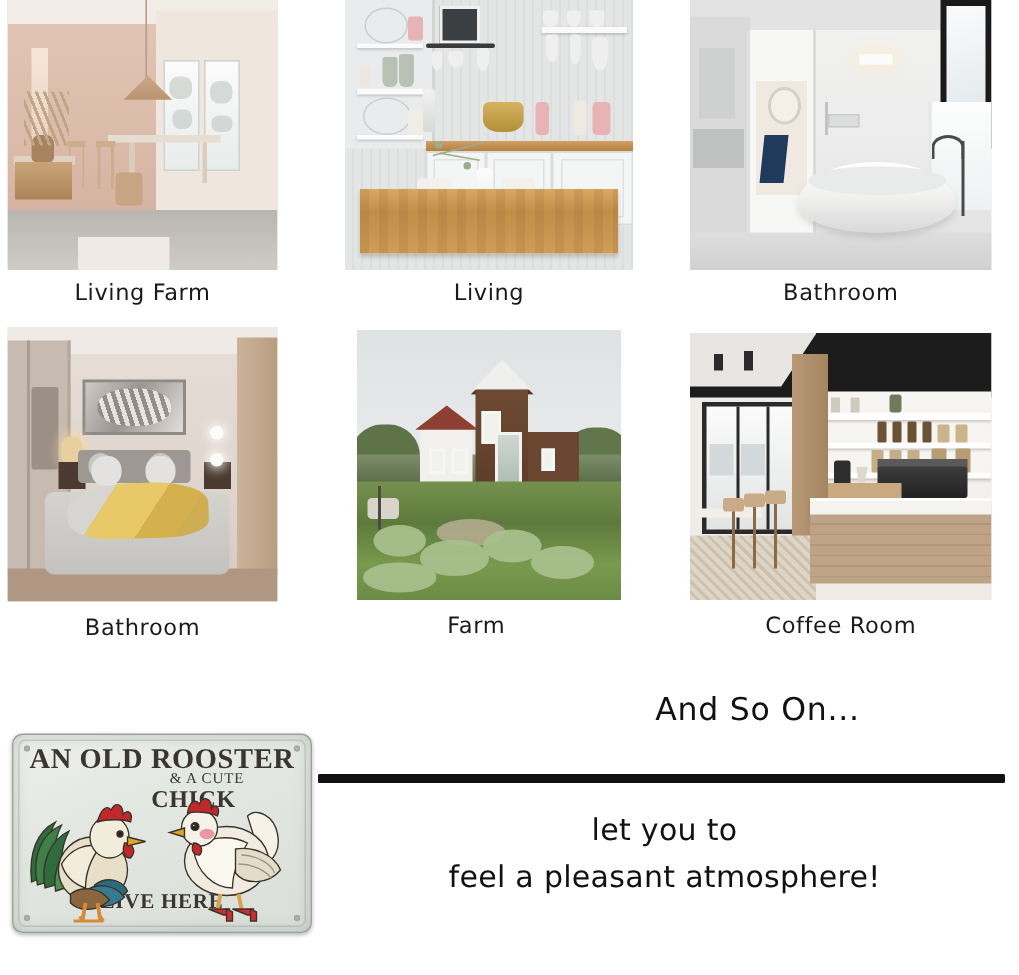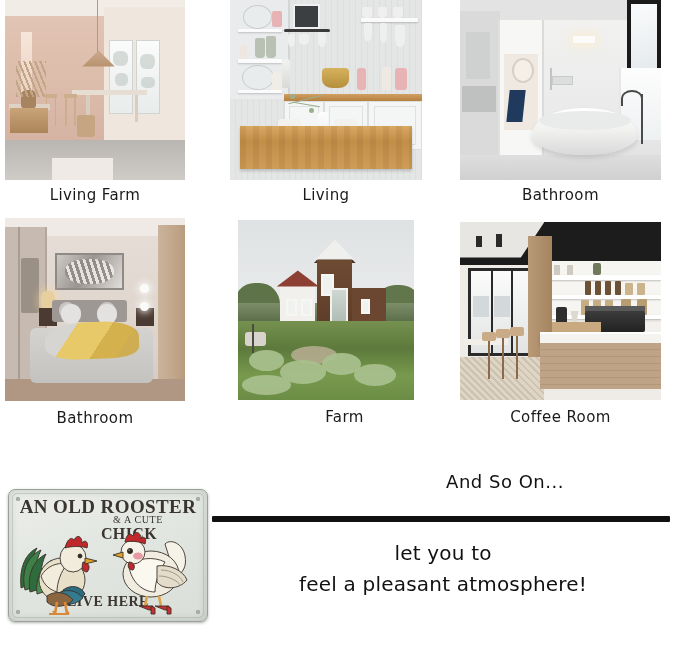--- a/index.html
+++ b/index.html
@@ -137,21 +137,21 @@
   .c-esp{left:62%;top:50%;width:30%;height:12%;background:linear-gradient(180deg,#3c3c3c,#222);border-radius:2px;}
   .c-espt{left:62%;top:47%;width:30%;height:4%;background:#5a5a5a;}
   .c-counter{left:40%;top:62%;width:60%;height:6%;background:#f5f3f0;border-top:2px solid #fff;box-shadow:0 2px 3px rgba(0,0,0,.12);}
   .c-cfront{left:40%;top:68%;width:60%;height:26%;background:repeating-linear-gradient(180deg,#bfa386 0 6px,#b3977b 6px 7px);}
   .c-wood{left:46%;top:56%;width:24%;height:8%;background:#c9a97f;}
   .c-floor{left:0;top:76%;width:42%;height:24%;background:repeating-linear-gradient(45deg,#ded5c6 0 3px,#cdc2b0 3px 5px);}
   .c-stool{position:absolute;background:#8a6a4a;}
   .c-bartop{left:2%;top:66%;width:22%;height:3%;background:#f2efe9;}
   .andso{
     position:absolute;left:340px;top:461px;width:330px;text-align:center;
-    font-size:18px;color:#111;letter-spacing:.5px;margin-top:10px;
+    font-size:21px;color:#111;letter-spacing:.5px;
   }
   .rule{position:absolute;left:212px;top:516px;width:458px;height:6px;background:#111;border-radius:1px;}
   .blurb{
     position:absolute;left:212px;top:538px;width:462px;text-align:center;
     font-size:20px;line-height:31px;color:#111;letter-spacing:.2px;
   }
 
   
   .sign{
     position:absolute;left:8px;top:489px;width:198px;height:131px;
@@ -337,21 +337,21 @@
         <div class="r bd-pil" style="left:31%;"></div>
         <div class="r bd-pil" style="left:51%;"></div>
         <div class="r bd-floor"></div>
         <div class="r bd-bed"></div>
         <div class="r bd-duvet"></div>
       </div>
     </div>
     <div class="caption" style="top:191px;">Bathroom</div>
   </div>
 
-  <div class="cell" style="left:238px;top:220px;width:159px;height:208px;padding-left:18px;">
+  <div class="cell" style="left:238px;top:220px;width:159px;height:208px;">
     <div class="photo" style="left:0;top:0;width:176px;height:180px;">
       <div class="sc">
         <div class="r f-sky"></div>
         <div class="r f-treeL"></div>
         <div class="r f-treeR"></div>
         <div class="r f-trees" style="top:46%;height:14%;"></div>
         <div class="r f-h1"></div>
         <div class="r f-h1roof"></div>
         <div class="r f-win" style="left:27%;top:44%;width:4%;height:7%;"></div>
         <div class="r f-win" style="left:36%;top:44%;width:4%;height:7%;"></div>

